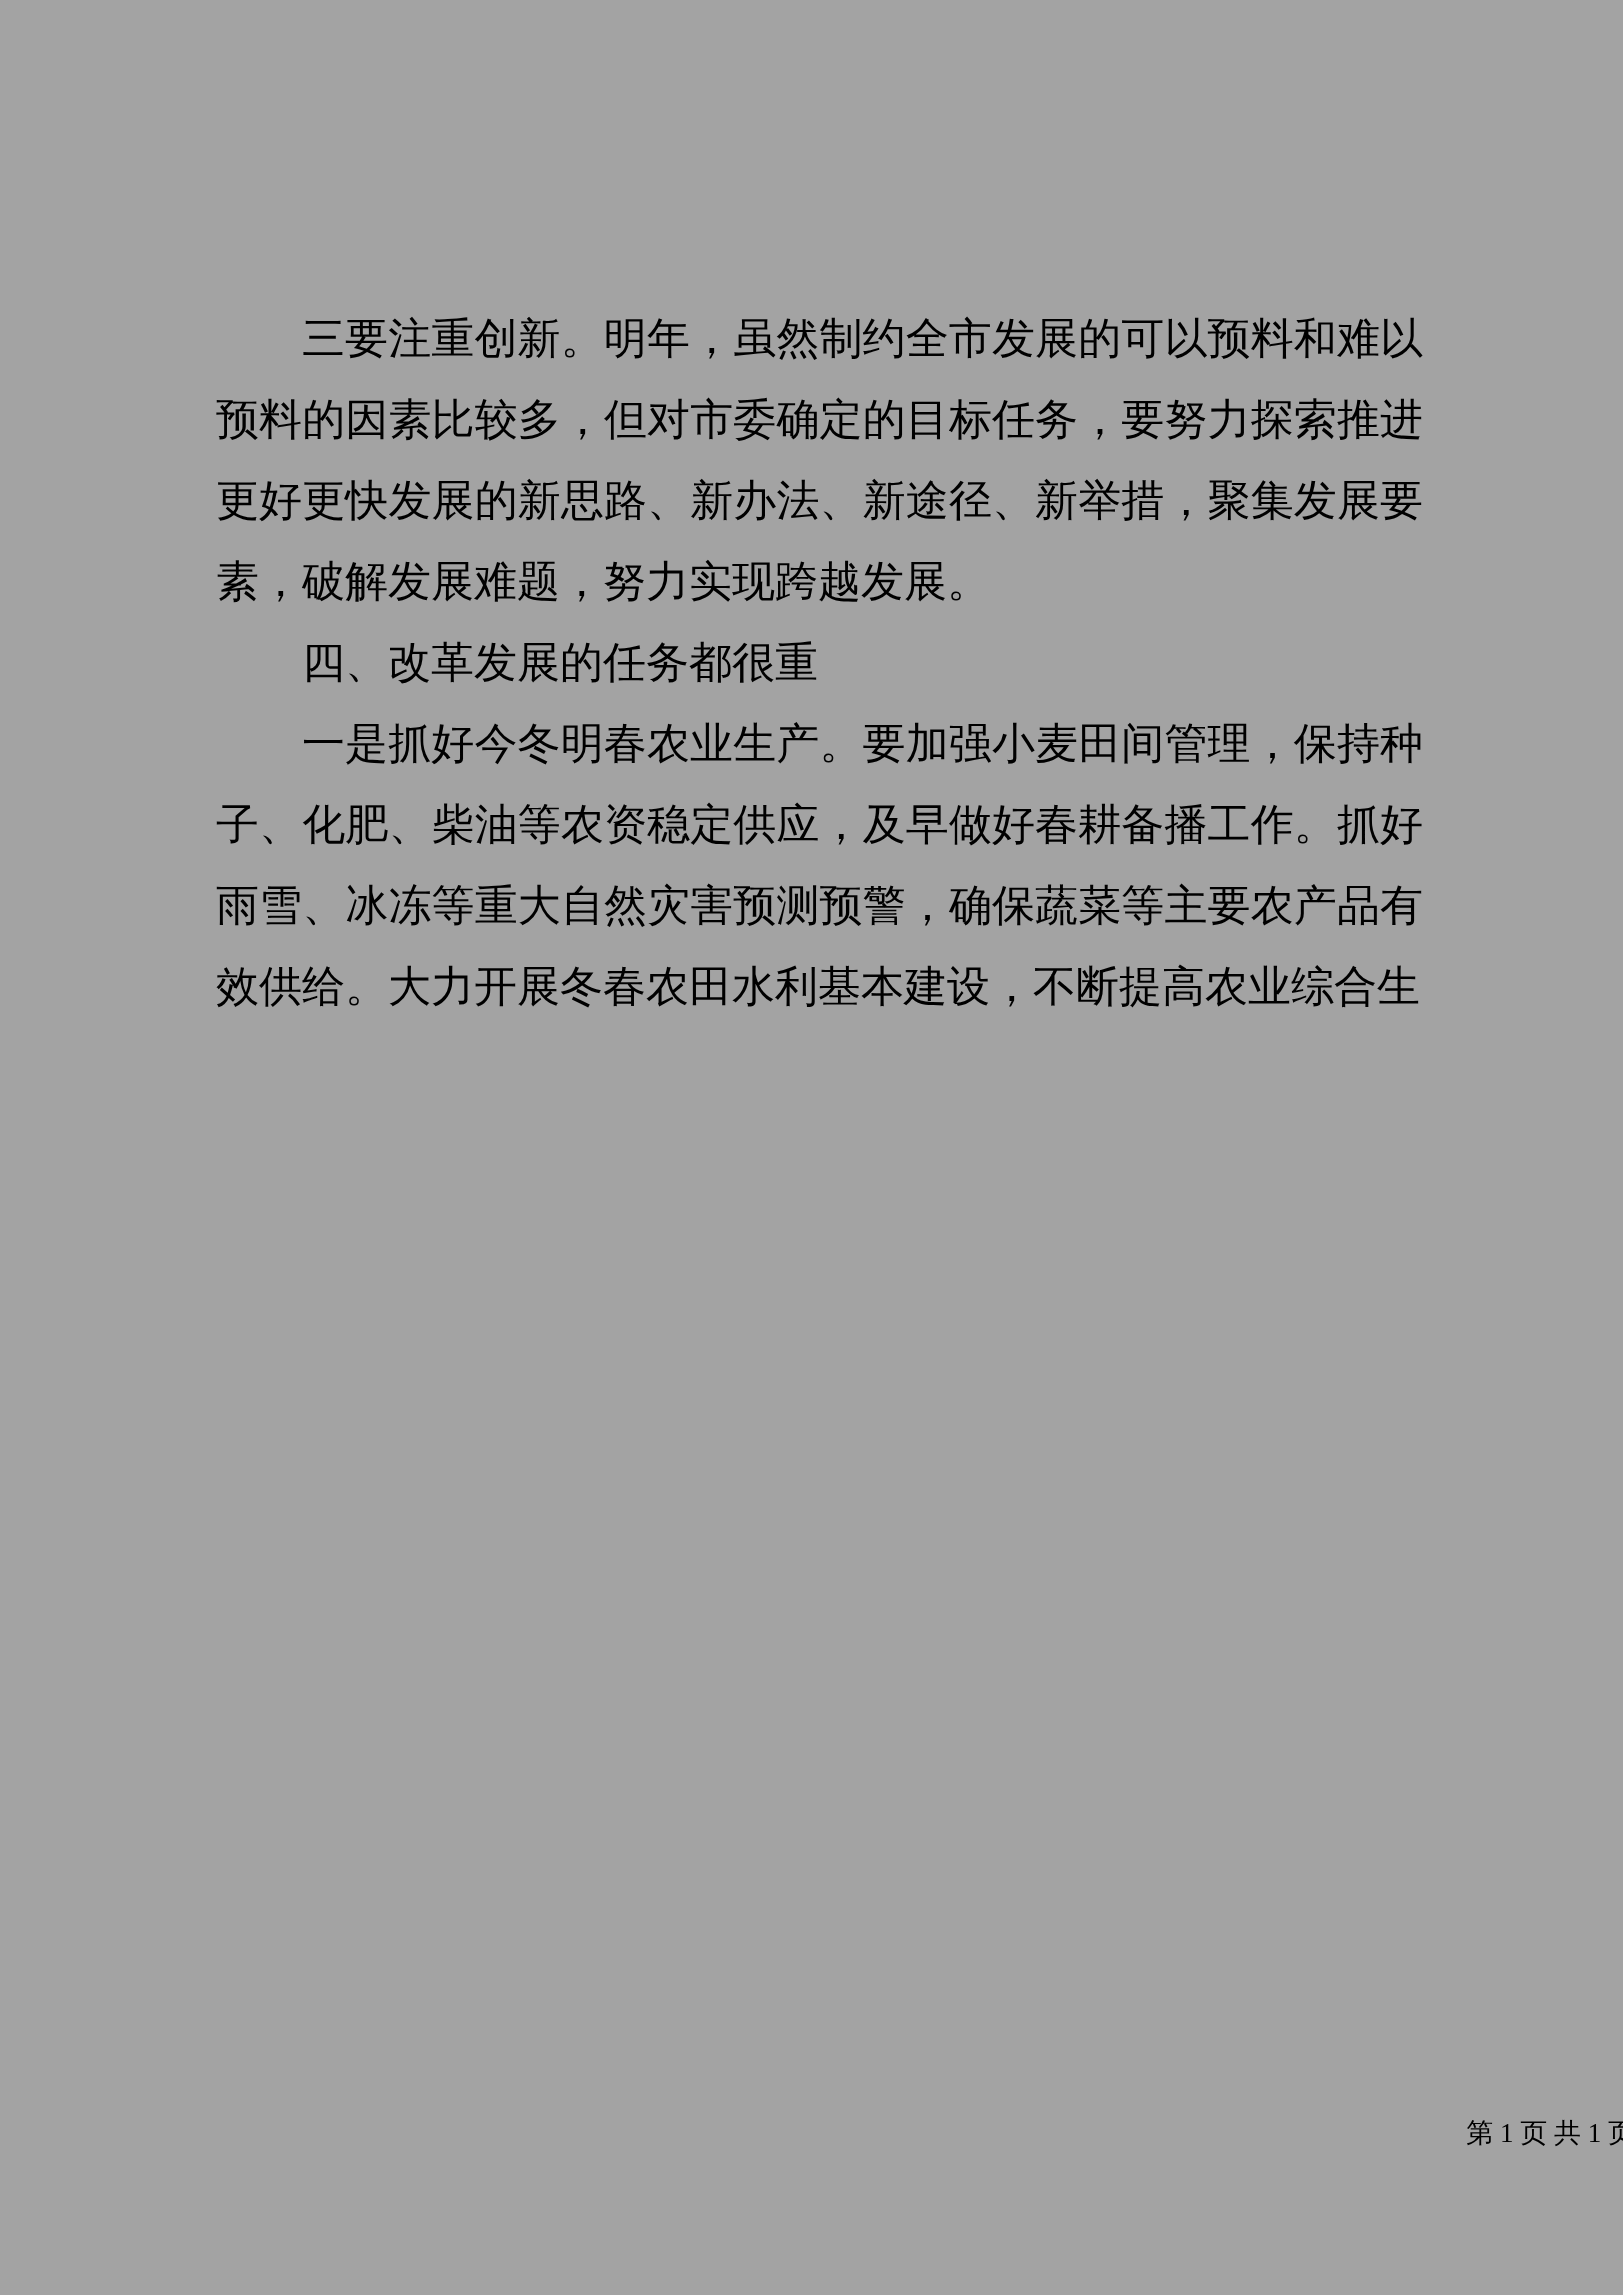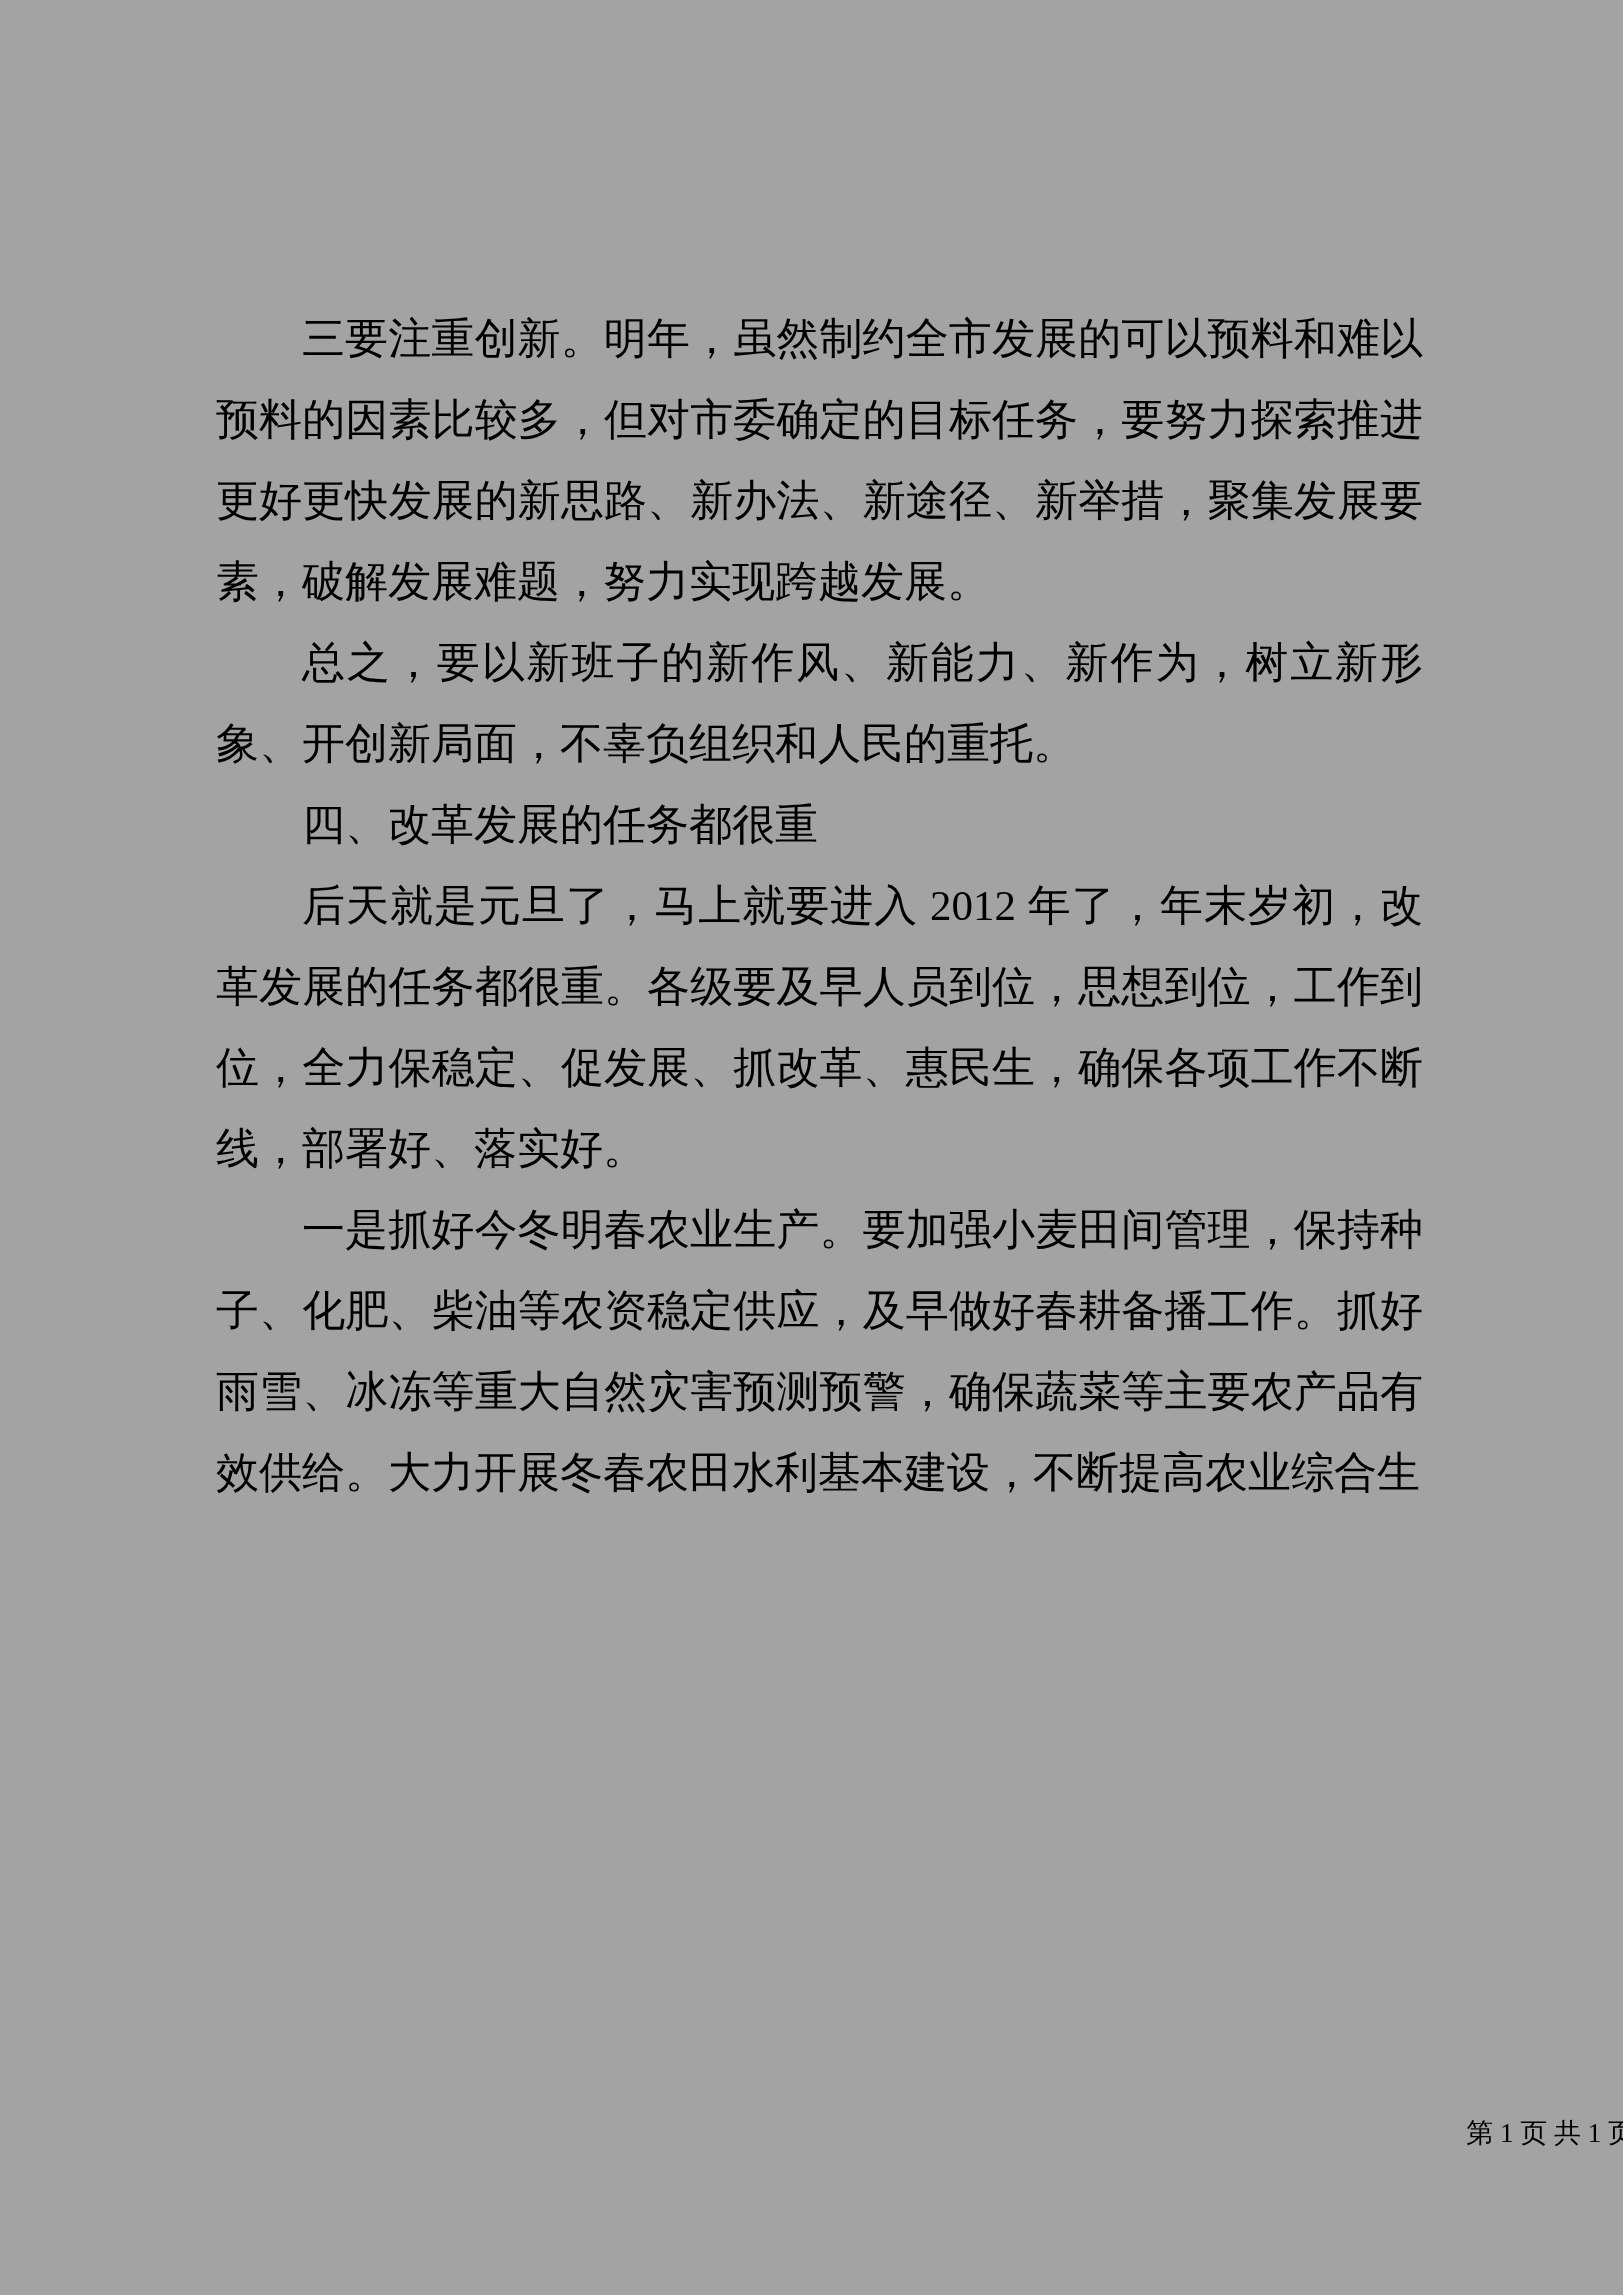--- a/index.html
+++ b/index.html
@@ -50,23 +50,21 @@
     font-size: 27px;
     line-height: 40px;
   }
 </style>
 </head>
 <body>
 
 <div class="page">
   <div class="body-text">
     <p class="para">三要注重创新。明年，虽然制约全市发展的可以预料和难以预料的因素比较多，但对市委确定的目标任务，要努力探索推进更好更快发展的新思路、新办法、新途径、新举措，聚集发展要素，破解发展难题，努力实现跨越发展。</p>
-    <p class="para">总之，要以新班子的新作风、新能力、新作为，树立新形象、开创新局面，不辜负组织和人民的重托。</p>
     <p class="para">四、改革发展的任务都很重</p>
-    <p class="para">后天就是元旦了，马上就要进入 2012 年了，年末岁初，改革发展的任务都很重。各级要及早人员到位，思想到位，工作到位，全力保稳定、促发展、抓改革、惠民生，确保各项工作不断线，部署好、落实好。</p>
     <p class="para">一是抓好今冬明春农业生产。要加强小麦田间管理，保持种子、化肥、柴油等农资稳定供应，及早做好春耕备播工作。抓好雨雪、冰冻等重大自然灾害预测预警，确保蔬菜等主要农产品有效供给。大力开展冬春农田水利基本建设，不断提高农业综合生</p>
   </div>
 
   <div class="footer">
     <span>第 1 页 共 1 页</span>
   </div>
 </div>
 
 
 </body></html>

